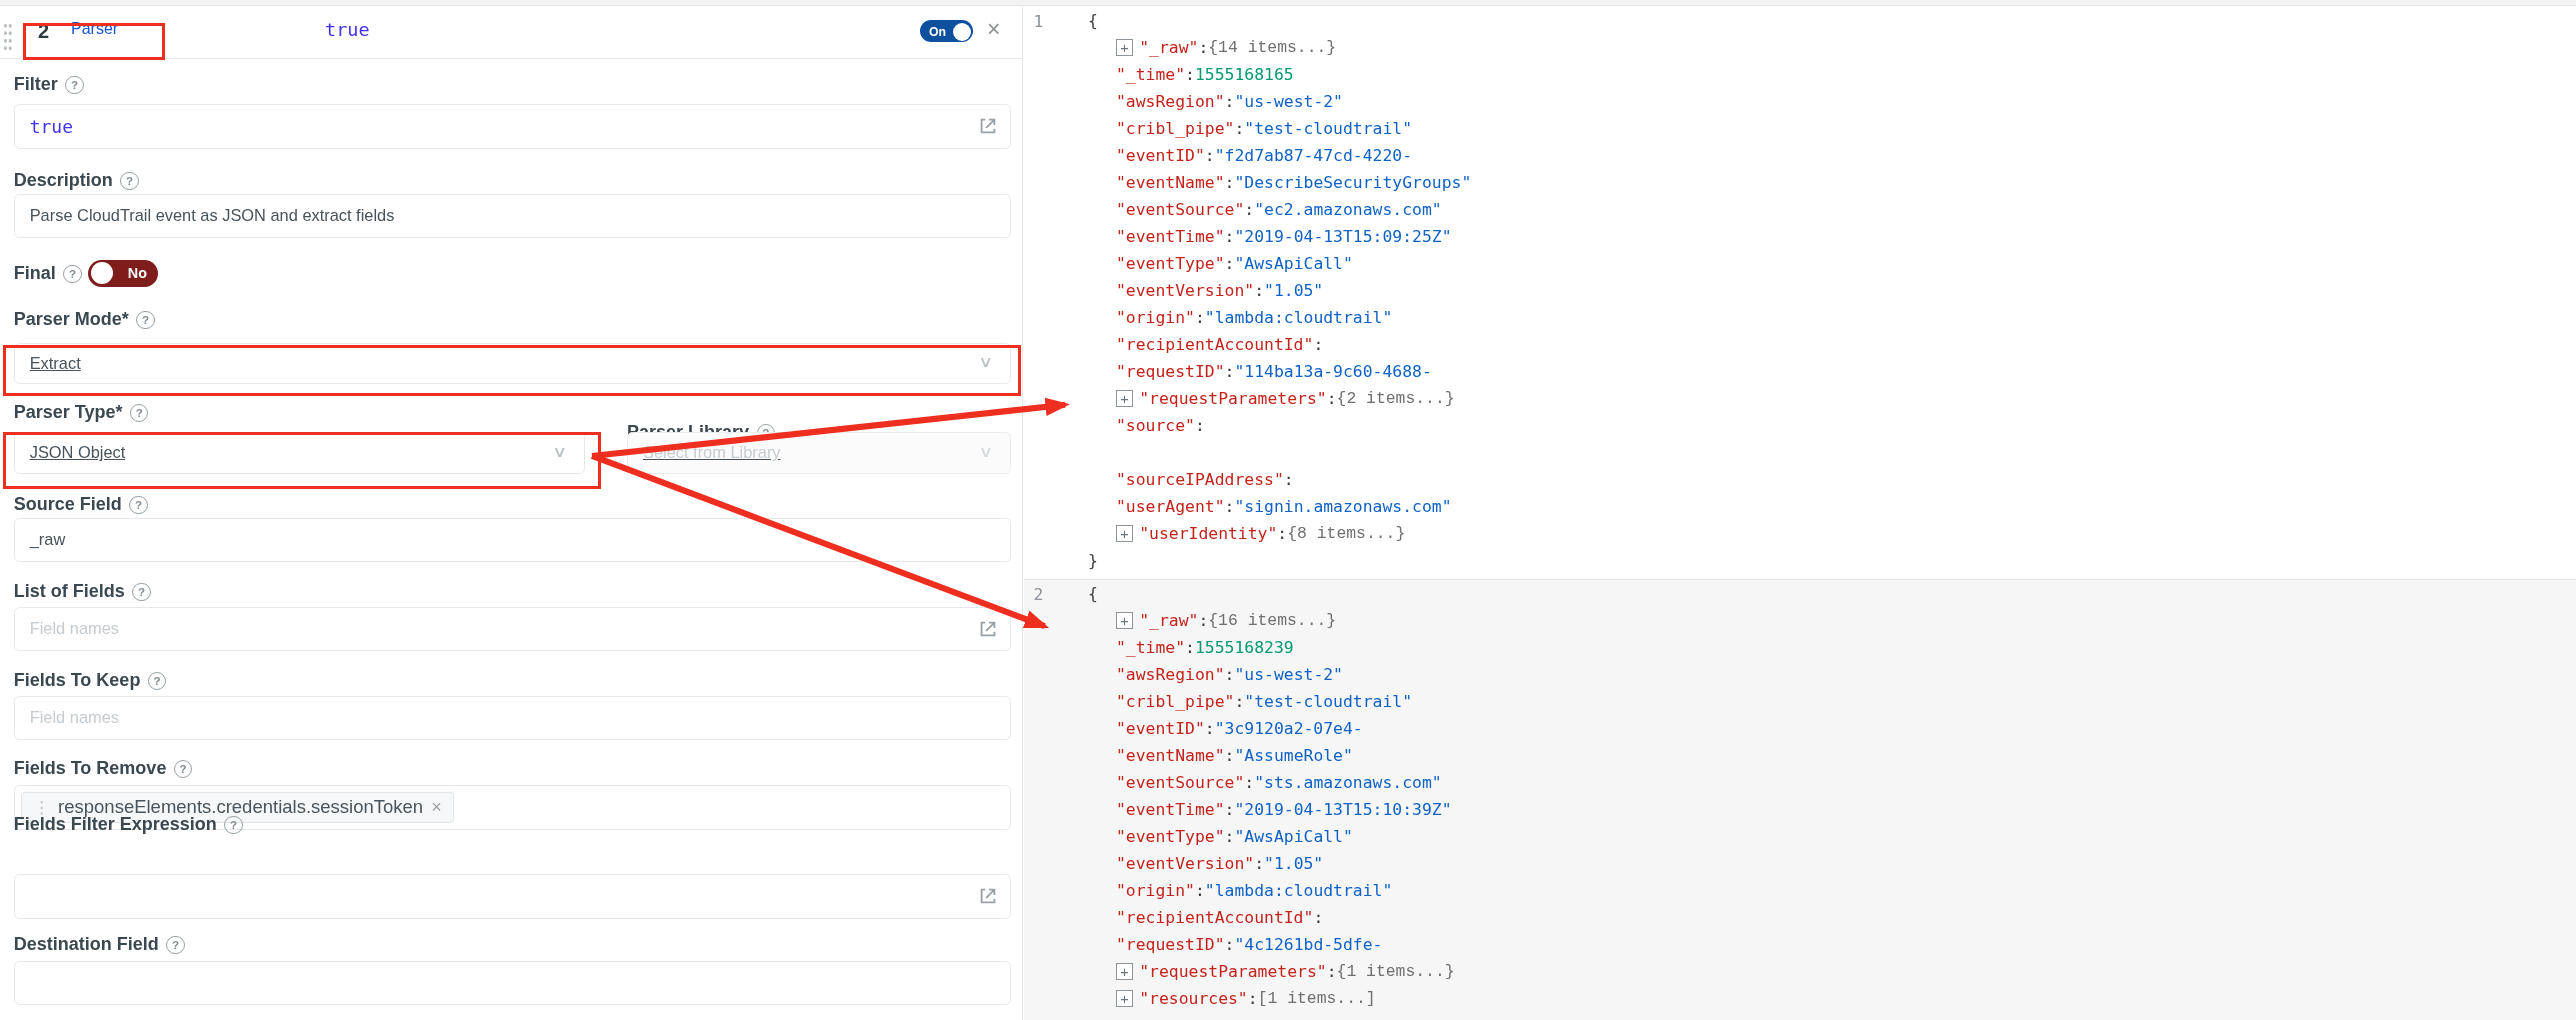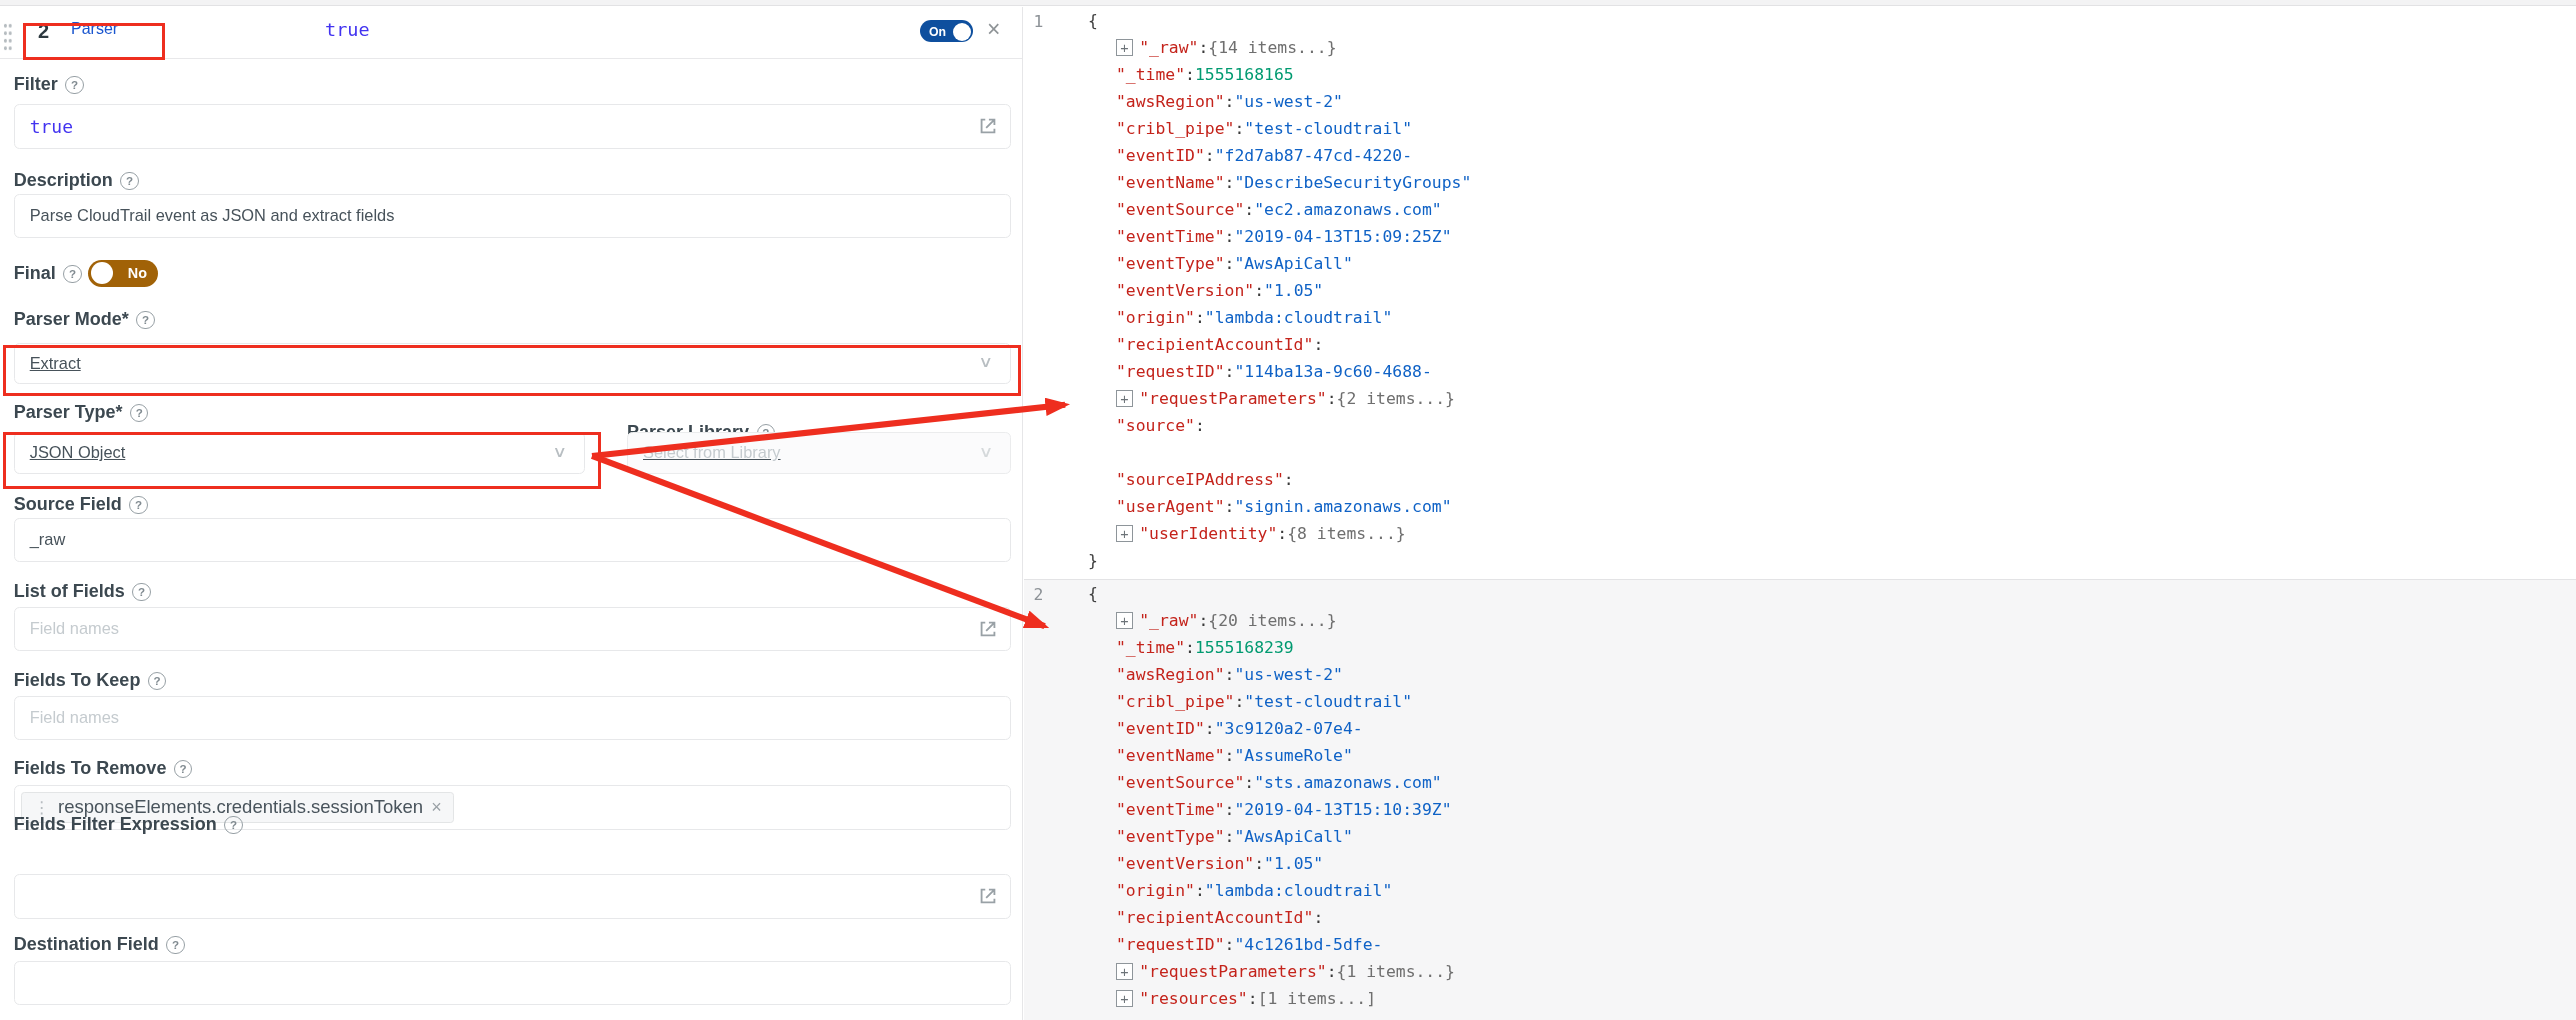--- a/index.html
+++ b/index.html
@@ -56,21 +56,21 @@
   }
   .mono-val { font-family:"DejaVu Sans Mono",monospace; font-size:18px; color:#4233f0; }
   .placeholder { color:#c5cbcf; }
   .expicon { position:absolute; right:11px; top:50%; transform:translateY(-50%); cursor:pointer; }
   .chev { position:absolute; right:16.4px; top:50%; transform:translateY(-54%) scaleY(.75); color:#b8bec2; font-size:20.5px; }
   .select { cursor:pointer;text-decoration:underline; }
   .select.disabled { background:#fbfbfc; border-color:#ebeced; }
   .select.disabled .chev { color:#d5d9db; }
   .toggle-no {
     position:absolute; left:88px; top:253px; width:70px; height:27px;
-    background:#a16207; border-radius:13.7px; cursor:pointer;
+    background:#7f1d1d; border-radius:13.7px; cursor:pointer;
   }
   .toggle-no .t-knob { position:absolute; left:2.7px; top:2.7px; width:22px; height:22px; background:#fff; border-radius:50%; }
   .toggle-no .t-label { position:absolute; right:11px; top:5.5px; color:#fff; font-size:14.4px; font-weight:bold; }
   .tag-input { padding:0 6.8px; }
   .chip {
     display:inline-flex; align-items:center; gap:8.2px; height:31px; padding:0 11px;
     background:#f6f7f8; border:1.4px solid #e3e5e6; border-radius:3.4px;
     font-size:18.5px; color:#49545c;
   }
   .chip .drag { color:#b7bcc0; font-size:16.4px; cursor:grab; }
@@ -93,21 +93,21 @@
   .xicon {
     width:17px; height:17px; border:1.4px solid #8e959a; color:#6c7378; background:#fff;
     display:inline-flex; align-items:center; justify-content:center;
     font-size:14.4px; line-height:1; margin-right:6.2px; flex:none; cursor:pointer;
     font-family:"Liberation Sans",sans-serif;
   }
   .jkey { color:#c4231b; }
   .jcolon { color:#3a3a3a; }
   .jval.str { color:#0f62c6; }
   .jval.num { color:#009a70; }
-  .jval.items { color:#6f6f6f; }
+  .jval.items { color:#6f6f6f;font-family:Liberation Mono, monospace; }
 
   
   .redbox { position:absolute; border:3.4px solid #ee2e1f; z-index:40; pointer-events:none; }
   .rb1 { left:22.6px;  top:16.4px;  width:142px;  height:37px; }
   .rb2 { left:2.7px;   top:338px; width:1018px; height:51px; }
   .rb3 { left:2.7px;   top:425px; width:598px;  height:57px; }
   .arrows { position:absolute; left:0; top:0; z-index:50; pointer-events:none; }
 </style>
 </head>
 <body>
@@ -270,21 +270,21 @@
         <div class="jrow"><span class="jkey">"source"</span><span class="jcolon">:</span></div>
         <div class="jrow"></div>
         <div class="jrow"><span class="jkey">"sourceIPAddress"</span><span class="jcolon">:</span></div>
         <div class="jrow"><span class="jkey">"userAgent"</span><span class="jcolon">:</span><span class="jval str">"signin.amazonaws.com"</span></div>
         <div class="jrow"><span class="xicon">+</span><span class="jkey">"userIdentity"</span><span class="jcolon">:</span><span class="jval items">{8 items...}</span></div>
         <div class="jrow brace">}</div>
       </div>
       <div class="event alt">
         <span class="linenum">2</span>
         <div class="jrow brace">{</div>
-        <div class="jrow"><span class="xicon">+</span><span class="jkey">"_raw"</span><span class="jcolon">:</span><span class="jval items">{20 items...}</span></div>
+        <div class="jrow"><span class="xicon">+</span><span class="jkey">"_raw"</span><span class="jcolon">:</span><span class="jval items">{16 items...}</span></div>
         <div class="jrow"><span class="jkey">"_time"</span><span class="jcolon">:</span><span class="jval num">1555168239</span></div>
         <div class="jrow"><span class="jkey">"awsRegion"</span><span class="jcolon">:</span><span class="jval str">"us-west-2"</span></div>
         <div class="jrow"><span class="jkey">"cribl_pipe"</span><span class="jcolon">:</span><span class="jval str">"test-cloudtrail"</span></div>
         <div class="jrow"><span class="jkey">"eventID"</span><span class="jcolon">:</span><span class="jval str">"3c9120a2-07e4-</span></div>
         <div class="jrow"><span class="jkey">"eventName"</span><span class="jcolon">:</span><span class="jval str">"AssumeRole"</span></div>
         <div class="jrow"><span class="jkey">"eventSource"</span><span class="jcolon">:</span><span class="jval str">"sts.amazonaws.com"</span></div>
         <div class="jrow"><span class="jkey">"eventTime"</span><span class="jcolon">:</span><span class="jval str">"2019-04-13T15:10:39Z"</span></div>
         <div class="jrow"><span class="jkey">"eventType"</span><span class="jcolon">:</span><span class="jval str">"AwsApiCall"</span></div>
         <div class="jrow"><span class="jkey">"eventVersion"</span><span class="jcolon">:</span><span class="jval str">"1.05"</span></div>
         <div class="jrow"><span class="jkey">"origin"</span><span class="jcolon">:</span><span class="jval str">"lambda:cloudtrail"</span></div>

